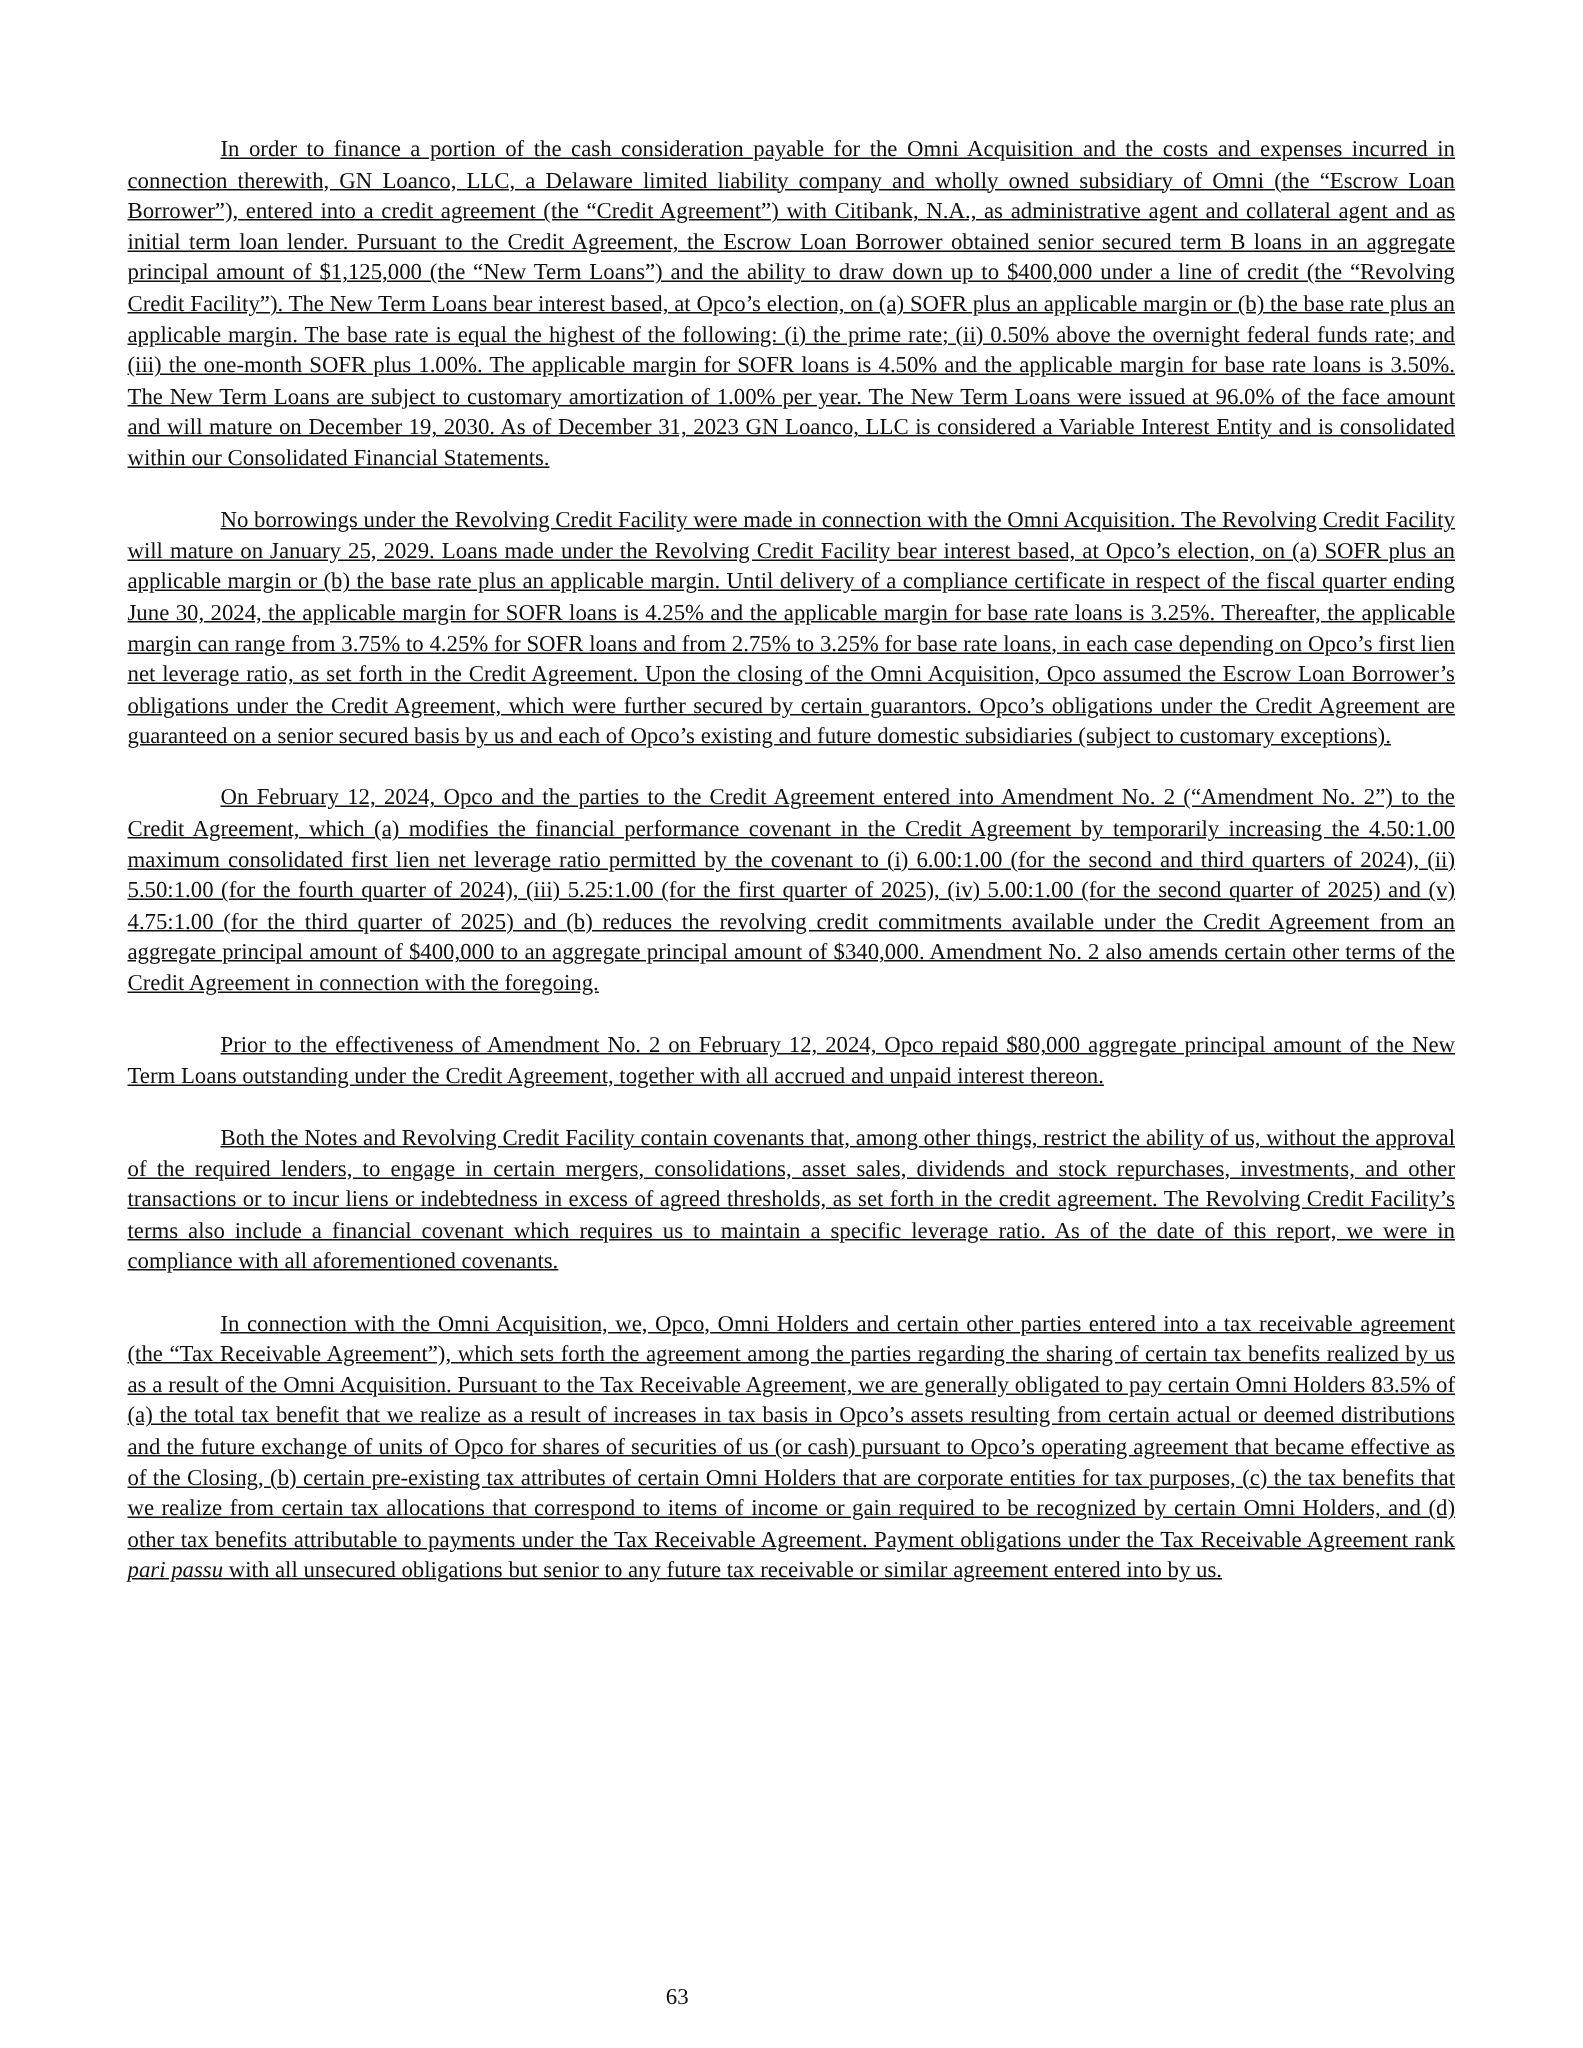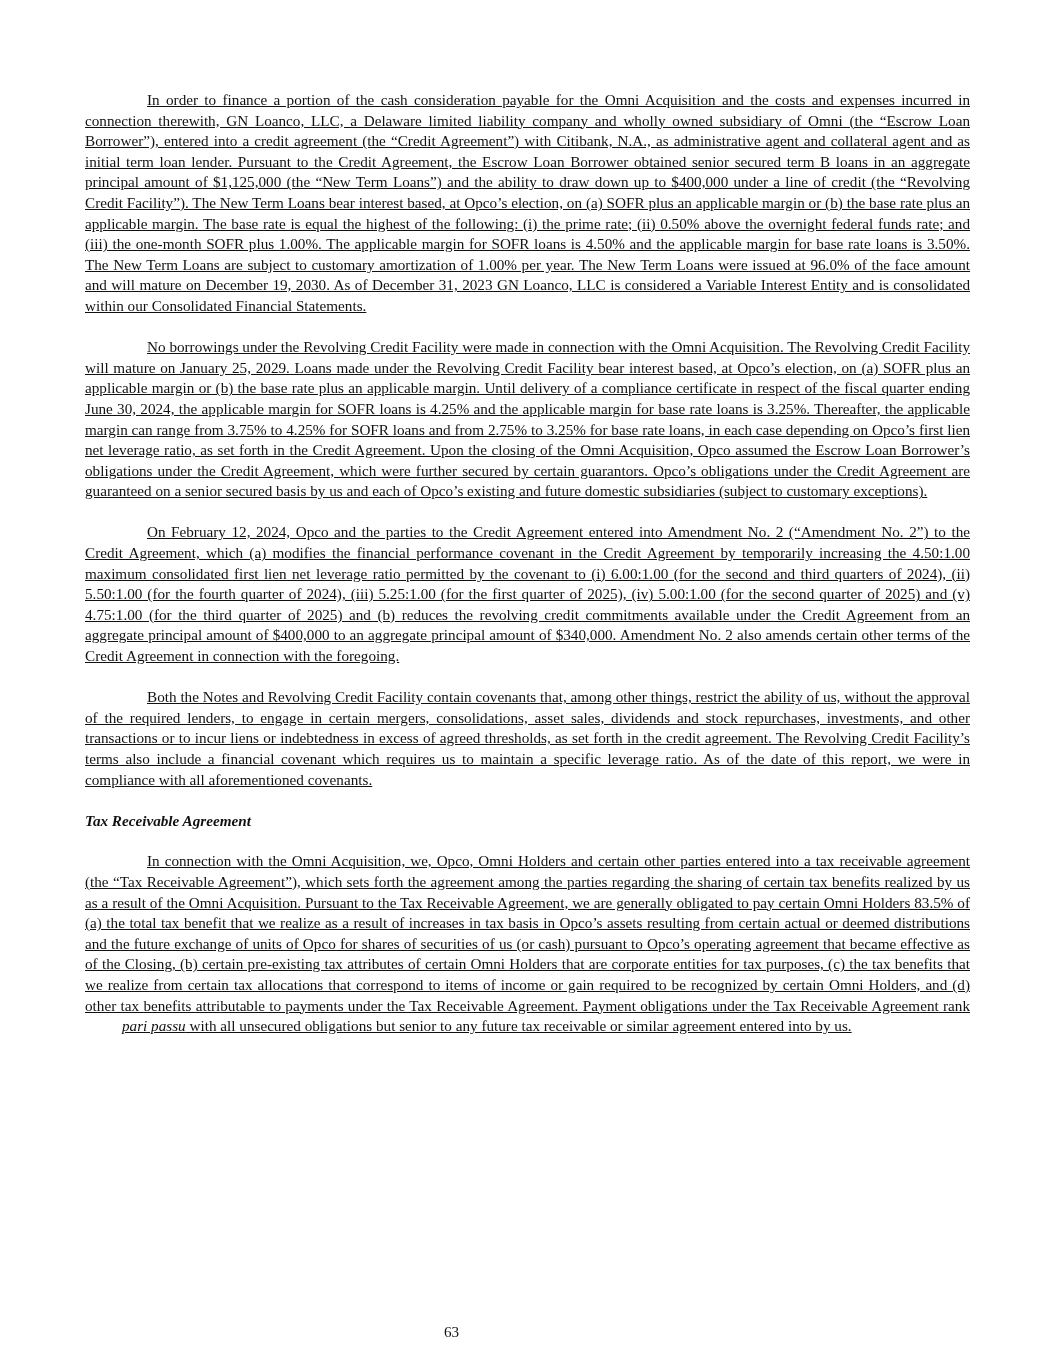--- a/index.html
+++ b/index.html
@@ -23,36 +23,36 @@
     font-style: italic;
     font-weight: bold;
     margin: 0 0 20px 0;
   }
   .para {
     text-align: justify;
     text-indent: 62px;
     margin: 0 0 20.6px 0;
     text-decoration: underline;
   }
-  .para .it { font-style: italic; margin-left: 37px; }
+  .para .it { font-style: italic; }
   .page-number {
     position: absolute;
     left: 0;
     width: 903px;
     top: 1323px;
     text-align: center;
     font-size: 15.2px;
   }
 </style>
 </head>
 <body>
 
 <div class="page">
   <p class="para">In order to finance a portion of the cash consideration payable for the Omni Acquisition and the costs and expenses incurred in connection therewith, GN Loanco, LLC, a Delaware limited liability company and wholly owned subsidiary of Omni (the “Escrow Loan Borrower”), entered into a credit agreement (the “Credit Agreement”) with Citibank, N.A., as administrative agent and collateral agent and as initial term loan lender. Pursuant to the Credit Agreement, the Escrow Loan Borrower obtained senior secured term B loans in an aggregate principal amount of $1,125,000 (the “New Term Loans”) and the ability to draw down up to $400,000 under a line of credit (the “Revolving Credit Facility”).  The New Term Loans bear interest based, at Opco’s election, on (a) SOFR plus an applicable margin or (b) the base rate plus an applicable margin. The base rate is equal the highest of the following: (i) the prime rate; (ii) 0.50% above the overnight federal funds rate; and (iii) the one-month SOFR plus 1.00%. The applicable margin for SOFR loans is 4.50% and the applicable margin for base rate loans is 3.50%. The New Term Loans are subject to customary amortization of 1.00% per year. The New Term Loans were issued at 96.0% of the face amount and will mature on December 19, 2030. As of December 31, 2023 GN Loanco, LLC is considered a Variable Interest Entity and is consolidated within our Consolidated Financial Statements.</p>
   <p class="para">No borrowings under the Revolving Credit Facility were made in connection with the Omni Acquisition. The Revolving Credit Facility will mature on January 25, 2029. Loans made under the Revolving Credit Facility bear interest based, at Opco’s election, on (a) SOFR plus an applicable margin or (b) the base rate plus an applicable margin. Until delivery of a compliance certificate in respect of the fiscal quarter ending June 30, 2024, the applicable margin for SOFR loans is 4.25% and the applicable margin for base rate loans is 3.25%. Thereafter, the applicable margin can range from 3.75% to 4.25% for SOFR loans and from 2.75% to 3.25% for base rate loans, in each case depending on Opco’s first lien net leverage ratio, as set forth in the Credit Agreement. Upon the closing of the Omni Acquisition, Opco assumed the Escrow Loan Borrower’s obligations under the Credit Agreement, which were further secured by certain guarantors. Opco’s obligations under the Credit Agreement are guaranteed on a senior secured basis by us and each of Opco’s existing and future domestic subsidiaries (subject to customary exceptions).</p>
   <p class="para">On February 12, 2024, Opco and the parties to the Credit Agreement entered into Amendment No. 2 (“Amendment No. 2”) to the Credit Agreement, which (a) modifies the financial performance covenant in the Credit Agreement by temporarily increasing the 4.50:1.00 maximum consolidated first lien net leverage ratio permitted by the covenant to (i) 6.00:1.00 (for the second and third quarters of 2024), (ii) 5.50:1.00 (for the fourth quarter of 2024), (iii) 5.25:1.00 (for the first quarter of 2025), (iv) 5.00:1.00 (for the second quarter of 2025) and (v) 4.75:1.00 (for the third quarter of 2025) and (b) reduces the revolving credit commitments available under the Credit Agreement from an aggregate principal amount of $400,000 to an aggregate principal amount of $340,000. Amendment No. 2 also amends certain other terms of the Credit Agreement in connection with the foregoing.</p>
+  <p class="para">Prior to the effectiveness of Amendment No. 2 on February 12, 2024, Opco repaid $80,000 aggregate principal amount of the New Term Loans outstanding under the Credit Agreement, together with all accrued and unpaid interest thereon.</p>
   <p class="para">Both the Notes and Revolving Credit Facility contain covenants that, among other things, restrict the ability of us, without the approval of the required lenders, to engage in certain mergers, consolidations, asset sales, dividends and stock repurchases, investments, and other transactions or to incur liens or indebtedness in excess of agreed thresholds, as set forth in the credit agreement. The Revolving Credit Facility’s terms also include a financial covenant which requires us to maintain a specific leverage ratio. As of the date of this report, we were in compliance with all aforementioned covenants.</p>
 
-  <div class="heading">Tax Receivable Agreement</div>
   <p class="para"><span>In connection with the Omni Acquisition, we, Opco, Omni Holders and certain other parties entered into a tax receivable agreement (the “Tax Receivable Agreement”), which sets forth the agreement among the parties regarding the sharing of certain tax benefits realized by us as a result of the Omni Acquisition. Pursuant to the Tax Receivable Agreement, we are generally obligated to pay certain Omni Holders 83.5% of (a) the total tax benefit that we realize as a result of increases in tax basis in Opco’s assets resulting from certain actual or deemed distributions and the future exchange of units of Opco for shares of securities of us (or cash) pursuant to Opco’s  operating agreement that became effective as of the Closing, (b) certain pre-existing tax attributes of certain Omni Holders that are corporate entities for tax purposes, (c) the tax benefits that we realize from certain tax allocations that correspond to items of income or gain required to be recognized by certain Omni Holders, and (d) other tax benefits attributable to payments under the Tax Receivable Agreement. Payment obligations under the Tax Receivable Agreement rank </span><span class="it">pari passu</span><span> with all unsecured obligations but senior to any future tax receivable or similar agreement entered into by us.</span></p>
 </div>
 
 <div class="page-number">63</div>
 
 </body></html>

